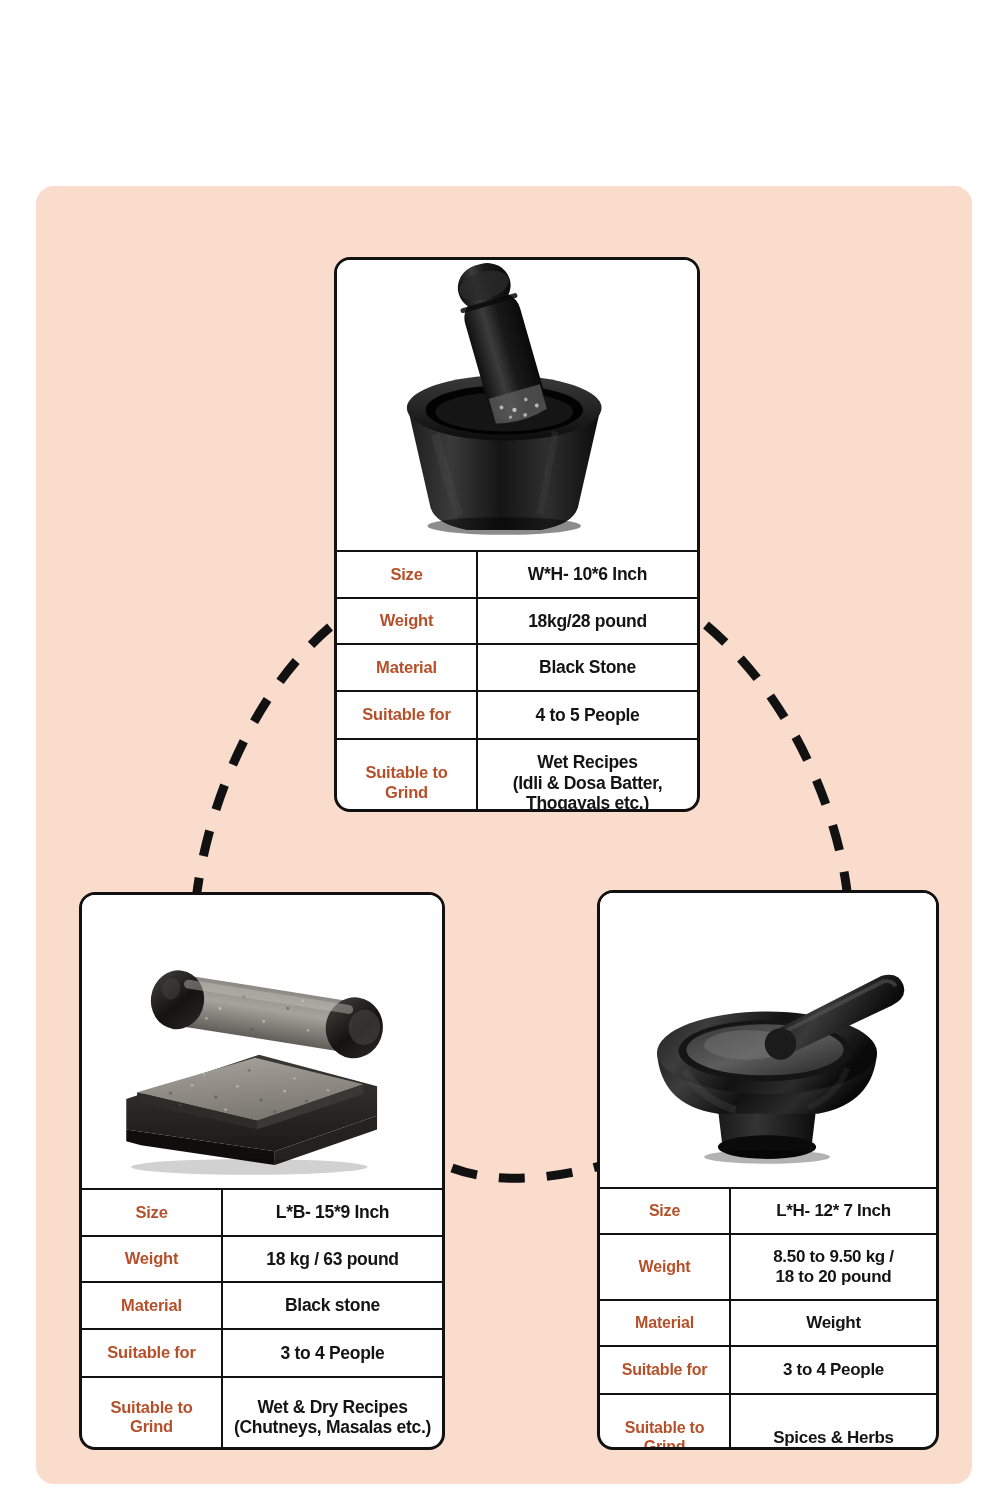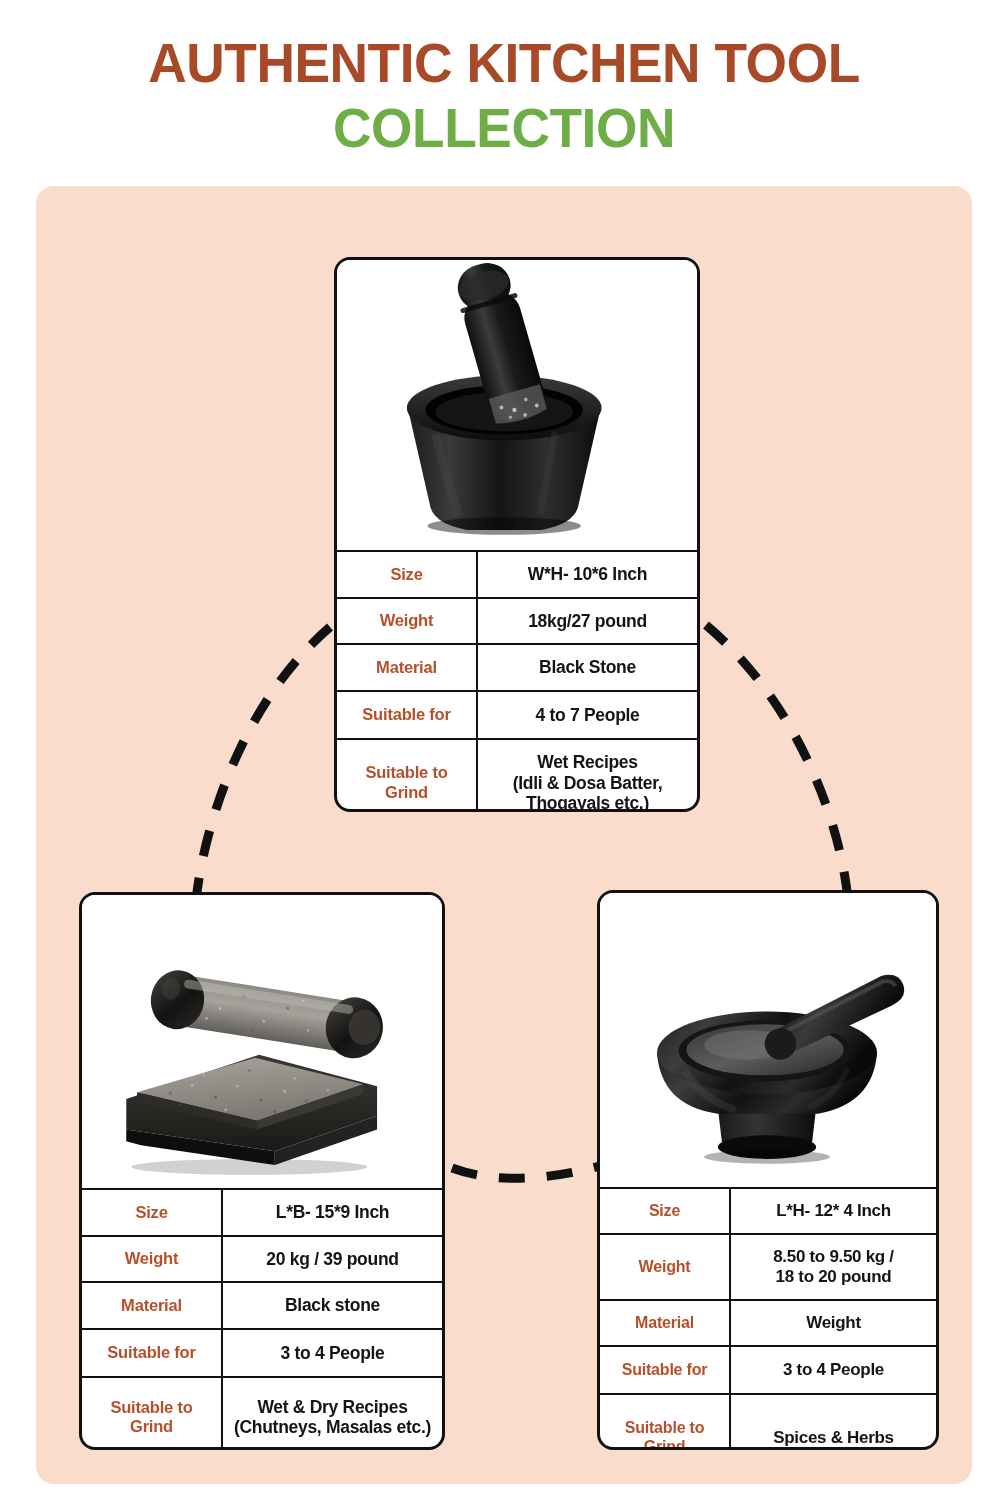--- a/index.html
+++ b/index.html
@@ -114,24 +114,20 @@
   .card-right .r4 td { height: 48px; }
 
   
   .art { position: absolute; left: 0; top: 0; width: 100%; height: 100%; }
 </style>
 </head>
 <body>
 
 <div id="root">
 
-  <div class="title-block">
-    <span class="title-line1">AUTHENTIC KITCHEN TOOL</span>
-    <span class="title-line2">COLLECTION</span>
-  </div>
 
   <div class="panel"></div>
 
   <svg class="connectors" viewBox="0 0 1008 1498">
     <path d="M 330 627 C 245 700 205 820 196 900" fill="none" stroke="#111111" stroke-width="9" stroke-linecap="butt" stroke-dasharray="26 22"></path>
     <path d="M 706 625 C 795 700 840 818 848 900" fill="none" stroke="#111111" stroke-width="9" stroke-linecap="butt" stroke-dasharray="26 22"></path>
     <path d="M 452 1168 C 490 1182 540 1182 600 1166" fill="none" stroke="#111111" stroke-width="9" stroke-linecap="butt" stroke-dasharray="26 22"></path>
   </svg>
 
   <div class="card card-top">
@@ -185,29 +181,29 @@
       </svg>
     </div>
     <table class="spec">
       <tbody>
           <tr class="r1">
         <td class="k">Size</td>
         <td class="v">W*H- 10*6  Inch</td>
       </tr>
       <tr class="r2">
         <td class="k">Weight</td>
-        <td class="v">18kg/27 pound</td>
+        <td class="v">18kg/28 pound</td>
       </tr>
       <tr class="r3">
         <td class="k">Material</td>
         <td class="v">Black Stone</td>
       </tr>
       <tr class="r4">
         <td class="k">Suitable for</td>
-        <td class="v">4 to 7 People</td>
+        <td class="v">4 to 5 People</td>
       </tr>
       <tr class="r5">
         <td class="k">Suitable to<br>Grind</td>
         <td class="v">Wet Recipes<br>(Idli &amp; Dosa Batter,<br>Thogayals etc.)</td>
       </tr>
     </tbody>
       </table>
   </div>
 
   <div class="card card-left">
@@ -288,21 +284,21 @@
       </svg>
     </div>
     <table class="spec">
       <tbody>
           <tr class="r1">
         <td class="k">Size</td>
         <td class="v">L*B- 15*9  Inch</td>
       </tr>
       <tr class="r2">
         <td class="k">Weight</td>
-        <td class="v">20 kg / 39 pound</td>
+        <td class="v">18 kg / 63 pound</td>
       </tr>
       <tr class="r3">
         <td class="k">Material</td>
         <td class="v">Black stone</td>
       </tr>
       <tr class="r4">
         <td class="k">Suitable for</td>
         <td class="v">3 to 4 People</td>
       </tr>
       <tr class="r5">
@@ -360,21 +356,21 @@
 
         <path d="M 86 178 Q 104 208 138 218" stroke="#555555" stroke-width="8" fill="none" opacity="0.28"></path>
         <path d="M 252 176 Q 240 204 212 216" stroke="#4d4d4d" stroke-width="6" fill="none" opacity="0.22"></path>
         <ellipse cx="170" cy="266" rx="64" ry="7" fill="#000000" opacity="0.3"></ellipse>
       </svg>
     </div>
     <table class="spec">
       <tbody>
           <tr class="r1">
         <td class="k">Size</td>
-        <td class="v">L*H- 12* 4 Inch</td>
+        <td class="v">L*H- 12* 7 Inch</td>
       </tr>
       <tr class="r2">
         <td class="k">Weight</td>
         <td class="v">8.50 to 9.50 kg /<br>18 to 20 pound</td>
       </tr>
       <tr class="r3">
         <td class="k">Material</td>
         <td class="v">Weight</td>
       </tr>
       <tr class="r4">

